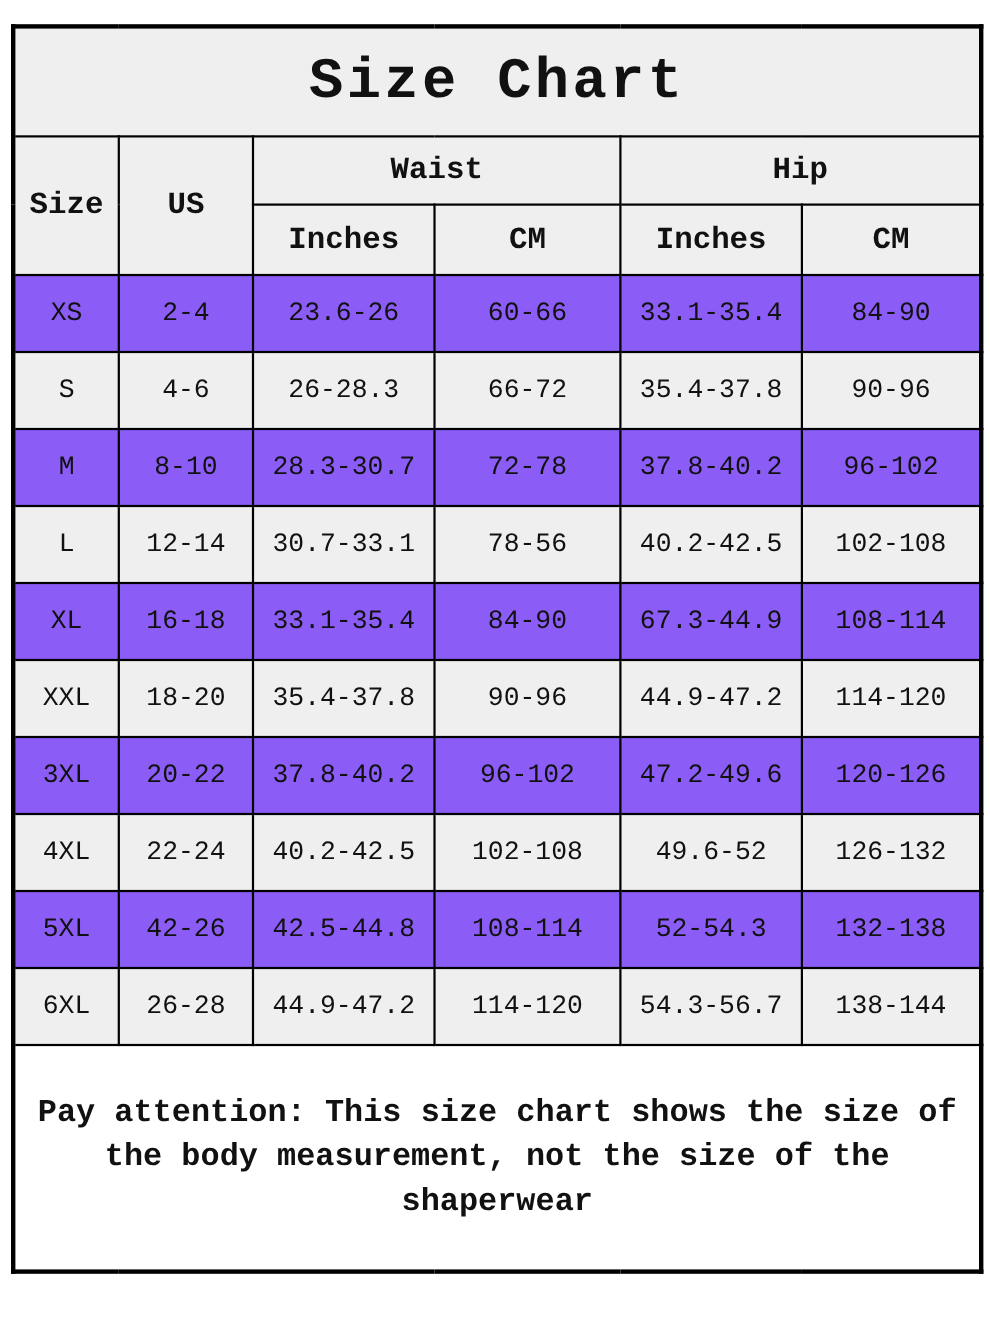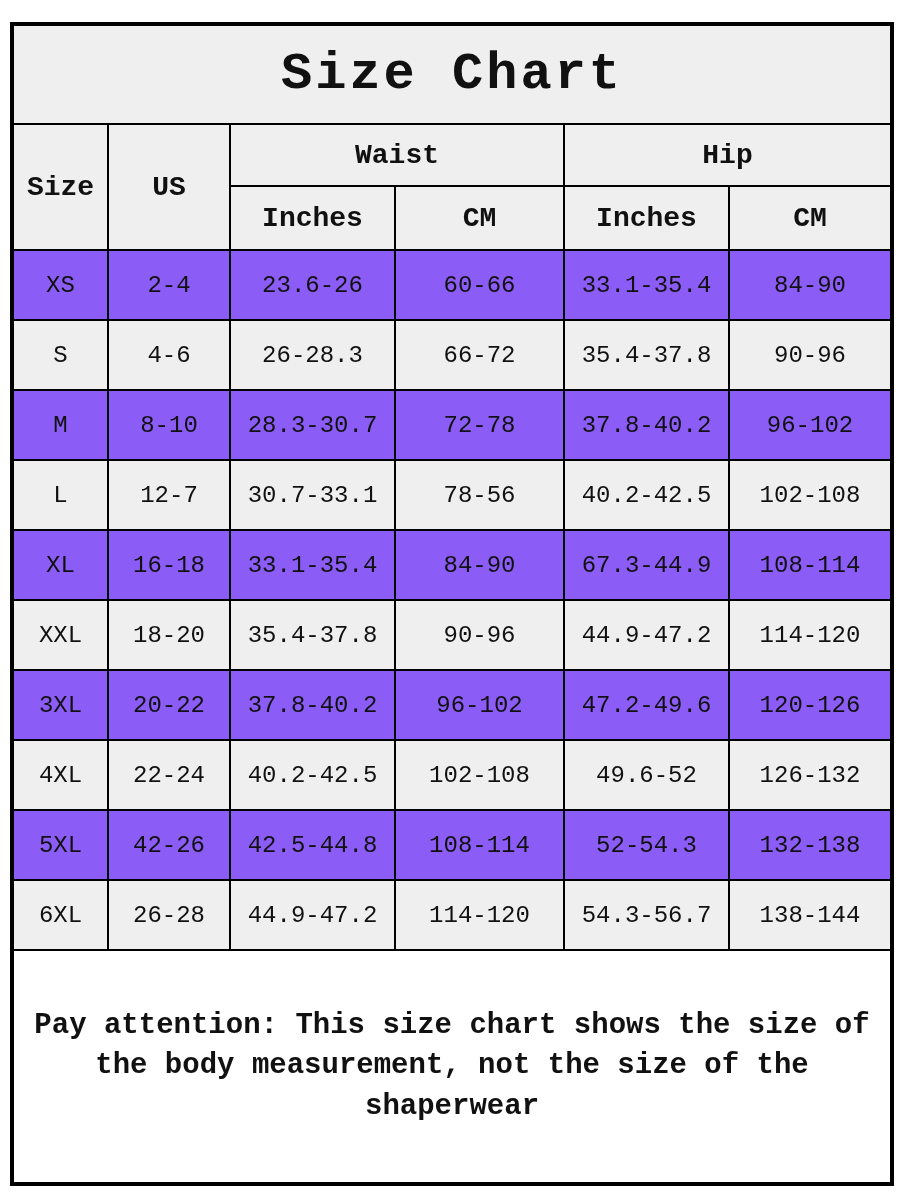--- a/index.html
+++ b/index.html
@@ -68,21 +68,21 @@
   tbody tr:nth-child(even) td {
     background: #efefef;
   }
 
   tr.note-row td {
     height: 201px;
     background: #ffffff;
     font-size: 29px;
     font-weight: bold;
     line-height: 1.38;
-    padding: 15px 16px;
+    padding: 1px 16px;
   }
 </style>
 </head>
 <body>
 
 <div class="page">
   <table class="size-table">
     <colgroup>
       <col class="c-size">
         <col class="c-us">
@@ -128,21 +128,21 @@
       <tr>
         <td>M</td>
         <td>8-10</td>
         <td>28.3-30.7</td>
         <td>72-78</td>
         <td>37.8-40.2</td>
         <td>96-102</td>
       </tr>
       <tr>
         <td>L</td>
-        <td>12-7</td>
+        <td>12-14</td>
         <td>30.7-33.1</td>
         <td>78-56</td>
         <td>40.2-42.5</td>
         <td>102-108</td>
       </tr>
       <tr>
         <td>XL</td>
         <td>16-18</td>
         <td>33.1-35.4</td>
         <td>84-90</td>

